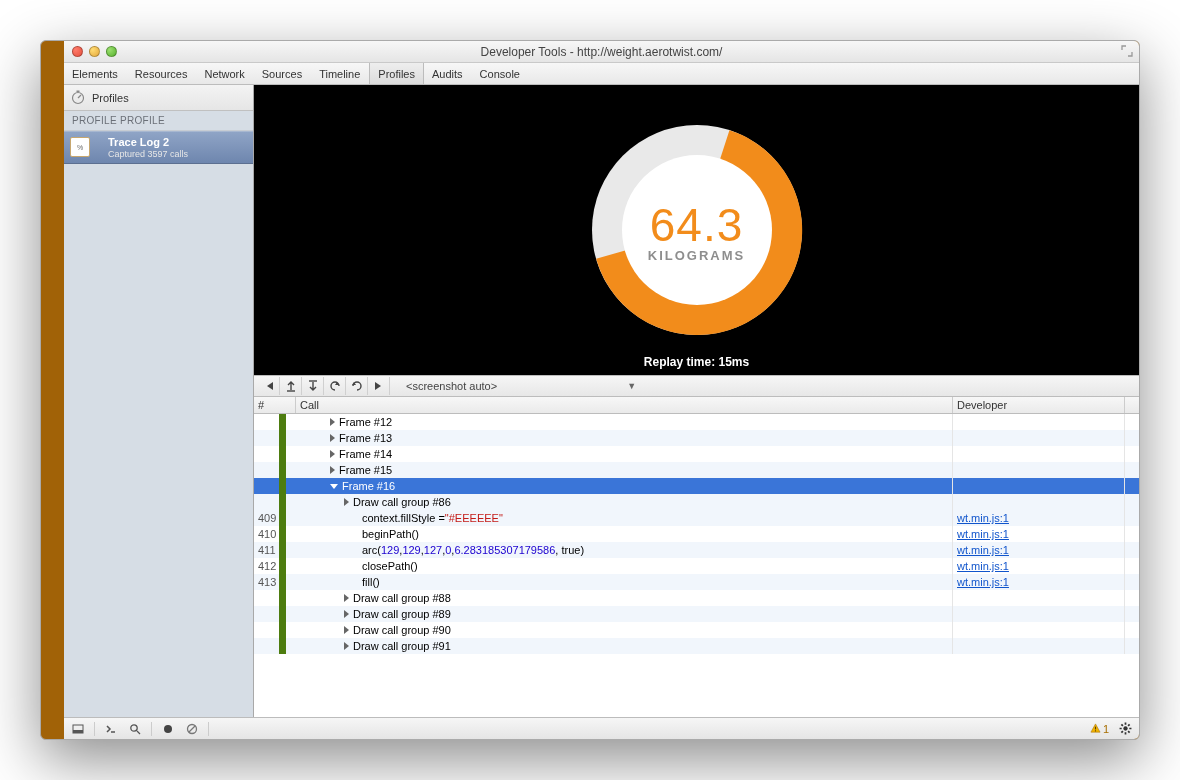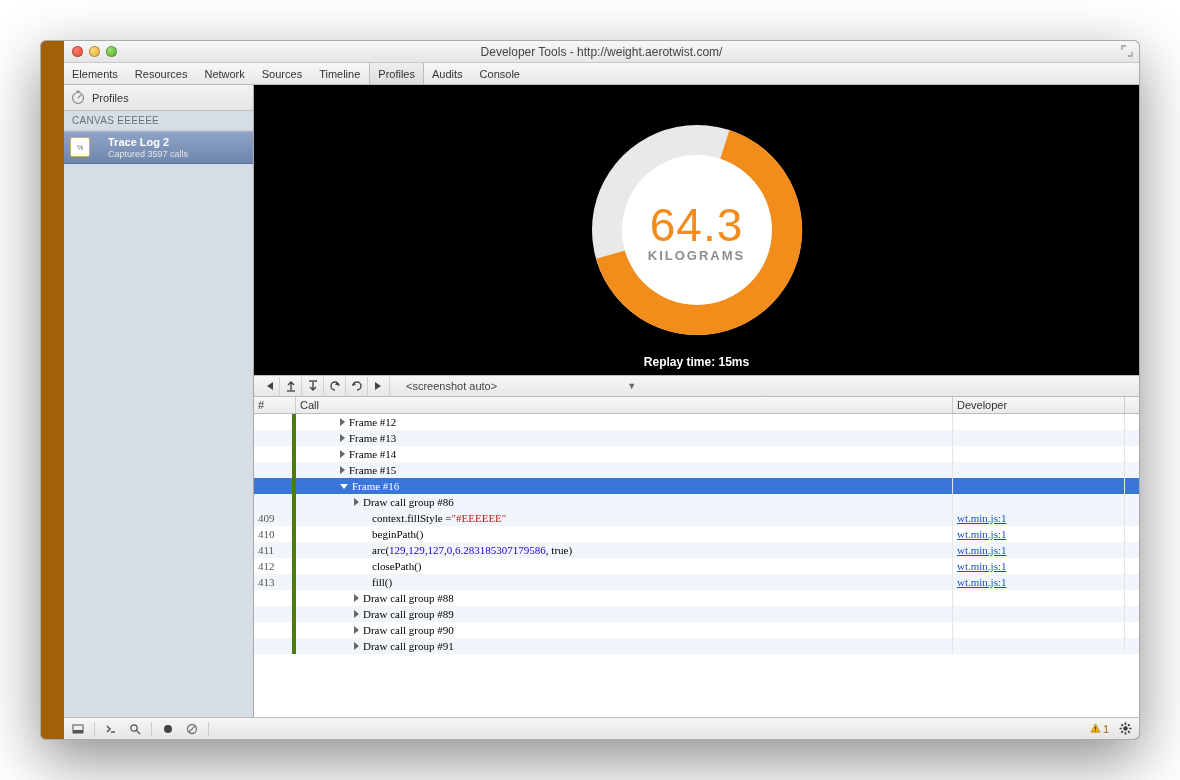--- a/index.html
+++ b/index.html
@@ -162,25 +162,25 @@
     border-bottom: 1px solid #bcbcbc;
     display: flex;
     font-size: 11px;
     color: #333;
   }
   .col-num { width: 42px; border-right: 1px solid #ccc; padding-left: 4px; display:flex; align-items:center; }
   .col-call { flex: 1; border-right: 1px solid #ccc; padding-left: 4px; display:flex; align-items:center; }
   .col-loc { width: 172px; padding-left: 4px; display:flex; align-items:center; border-right: 1px solid #ccc;}
   .col-ext { width: 14px; }
   
-  .grid-body { flex: 1; overflow: auto; font-size: 11px; background:#fff;font-family:Liberation Serif, serif; }
+  .grid-body { flex: 1; overflow: auto; font-size: 11px; background:#fff; }
   .row { display: flex; height: 16px; align-items: center; }
   .row.alt { background: #f1f6fc; }
   .row.sel { background: #3a75d8; color: #fff; }
-  .row .c-num { width: 42px; padding-left: 4px; color: #555; border-right: 4px solid #4d7c0f; height:100%; display:flex; align-items:center;}
+  .row .c-num { width: 32px; padding-left: 4px; color: #555; border-right: 7px solid #4d7c0f; height:100%; display:flex; align-items:center;}
   .row.sel .c-num { color: #fff; }
   .row .c-call { flex: 1; padding-left: 4px; white-space: nowrap; overflow: hidden; border-right:1px solid #e5e5e5; height:100%; display:flex; align-items:center;}
   .row .c-loc { width: 172px; padding-left: 4px; border-right:1px solid #e5e5e5; height:100%; display:flex; align-items:center;}
   .row .c-ext { width: 14px; }
   .row .c-loc a { color: #1155cc; text-decoration: underline; cursor: default; }
   .disclosure { display:inline-block; width:0; height:0; border-style:solid; margin-right:4px; }
   .tri-right { border-width: 4px 0 4px 5px; border-color: transparent transparent transparent #666; }
   .tri-down { border-width: 5px 4px 0 4px; border-color: #666 transparent transparent transparent; }
   .row.sel .tri-down { border-top-color:#fff; }
   .indent-1 { padding-left: 44px !important; }
@@ -240,21 +240,21 @@
       <div class="sidebar-header">
         <span>
           <svg viewBox="0 0 16 16">
               <circle cx="8" cy="9" r="5.5" fill="none" stroke="#888" stroke-width="1.2"></circle>
               <rect x="6.5" y="1.5" width="3" height="1.5" fill="#888"></rect>
               <line x1="8" y1="9" x2="11" y2="6" stroke="#888" stroke-width="1.2"></line>
             </svg>
         </span>
         <span>Profiles</span>
       </div>
-      <div class="sidebar-section">CANVAS EEEEEE</div>
+      <div class="sidebar-section">PROFILE PROFILE</div>
       <div class="sidebar-item">
         <div class="icon">%</div>
         <div class="labels">
           <div style="font-weight:600;">Trace Log 2</div>
           <div class="sub">Captured 3597 calls</div>
         </div>
       </div>
     </div>
 
     <div class="content">

